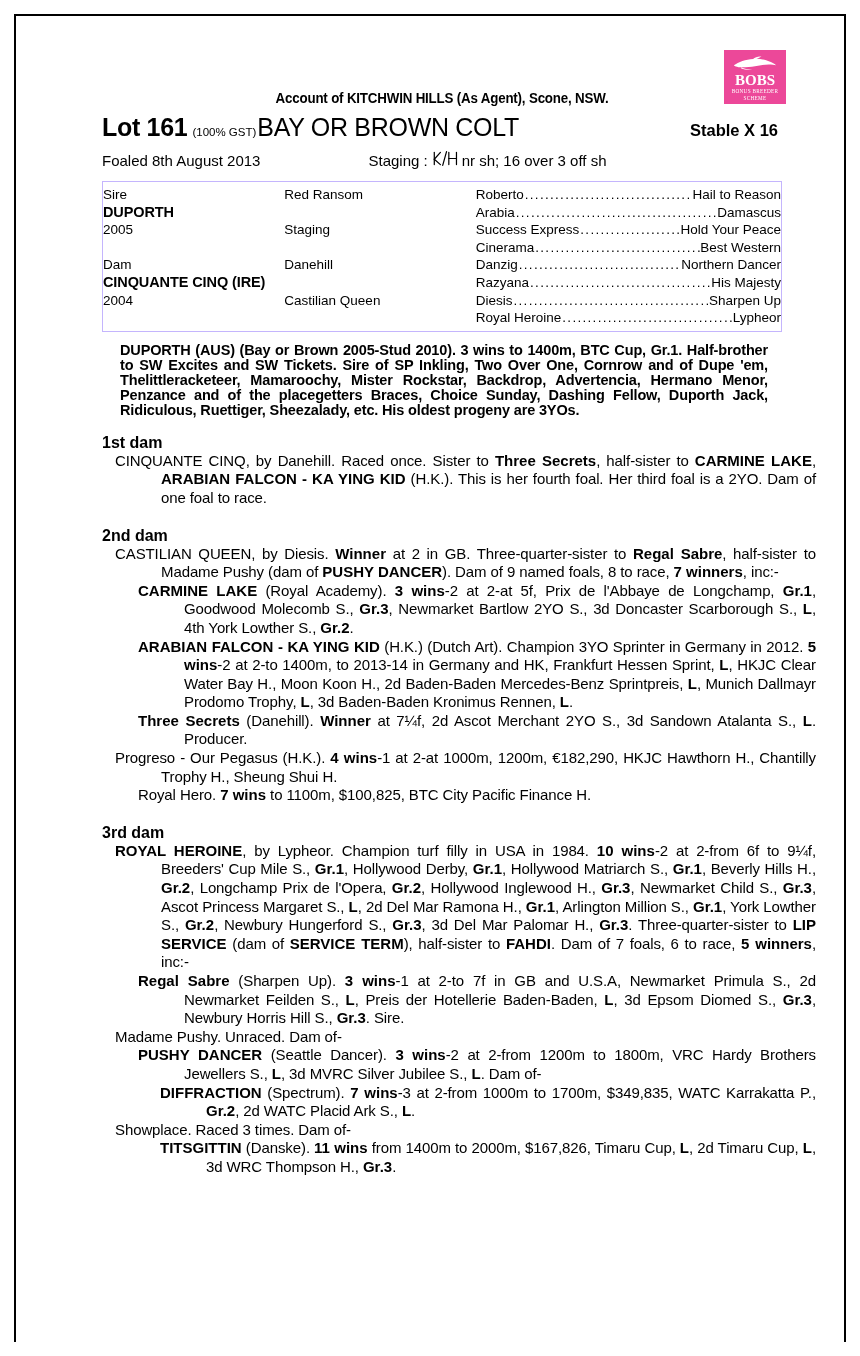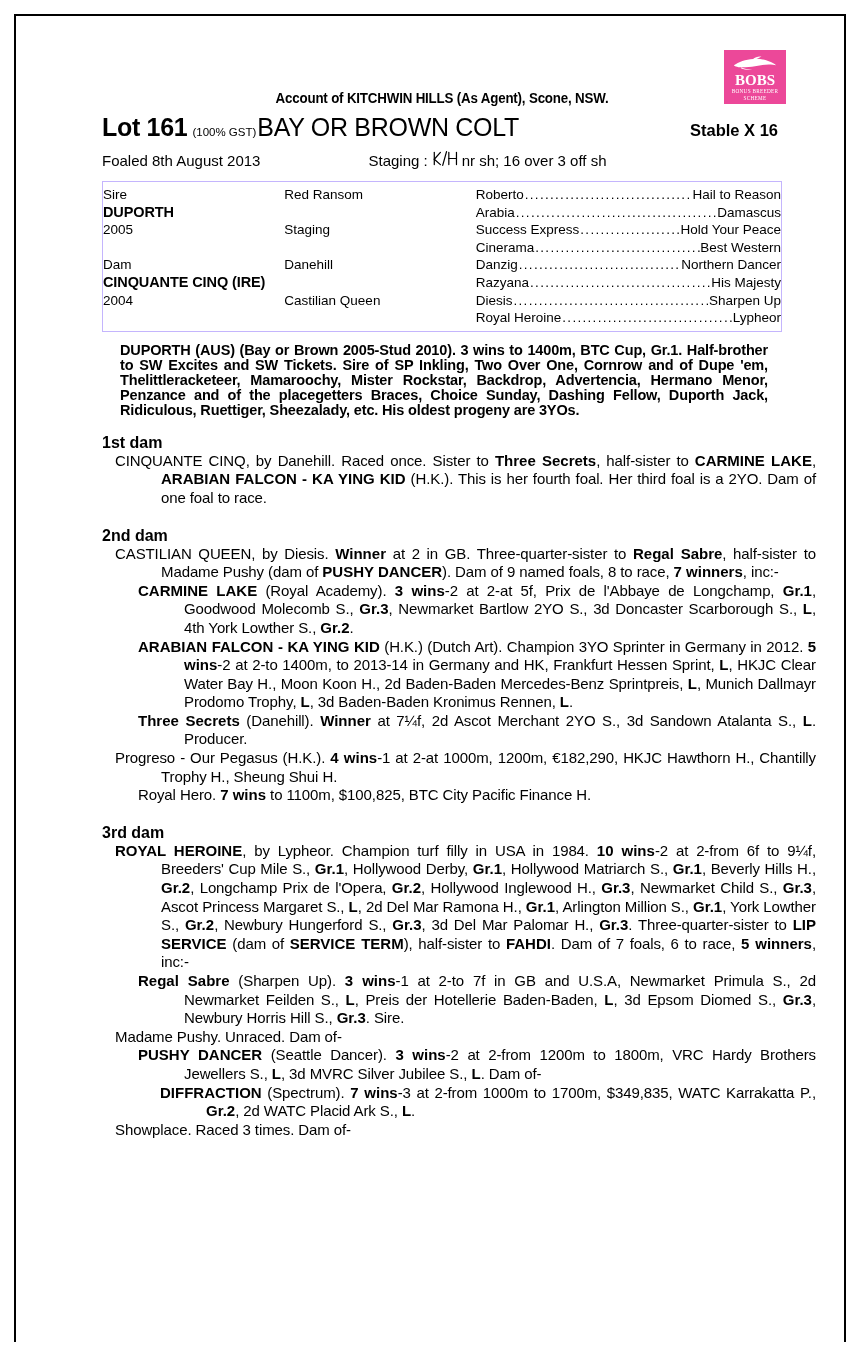--- a/index.html
+++ b/index.html
@@ -351,16 +351,17 @@
       </div>
 
     <div class="damhead">3rd dam</div>
     <div id="third-dam-list">
         <div class="blk lvl0"><b>ROYAL HEROINE</b>, by Lypheor. Champion turf filly in USA in 1984. <b>10 wins</b>-2 at 2-from 6f to 9¼f, Breeders' Cup Mile S., <b>Gr.1</b>, Hollywood Derby, <b>Gr.1</b>, Hollywood Matriarch S., <b>Gr.1</b>, Beverly Hills H., <b>Gr.2</b>, Longchamp Prix de l'Opera, <b>Gr.2</b>, Hollywood Inglewood H., <b>Gr.3</b>, Newmarket Child S., <b>Gr.3</b>, Ascot Princess Margaret S., <b>L</b>, 2d Del Mar Ramona H., <b>Gr.1</b>, Arlington Million S., <b>Gr.1</b>, York Lowther S., <b>Gr.2</b>, Newbury Hungerford S., <b>Gr.3</b>, 3d Del Mar Palomar H., <b>Gr.3</b>. Three-quarter-sister to <b>LIP SERVICE</b> (dam of <b>SERVICE TERM</b>), half-sister to <b>FAHDI</b>. Dam of 7 foals, 6 to race, <b>5 winners</b>, inc:-</div>
         <div class="blk lvl1"><b>Regal Sabre</b> (Sharpen Up). <b>3 wins</b>-1 at 2-to 7f in GB and U.S.A, Newmarket Primula S., 2d Newmarket Feilden S., <b>L</b>, Preis der Hotellerie Baden-Baden, <b>L</b>, 3d Epsom Diomed S., <b>Gr.3</b>, Newbury Horris Hill S., <b>Gr.3</b>. Sire.</div>
         <div class="blk lvl0 nj">Madame Pushy. Unraced. Dam of-</div>
         <div class="blk lvl1"><b>PUSHY DANCER</b> (Seattle Dancer). <b>3 wins</b>-2 at 2-from 1200m to 1800m, VRC Hardy Brothers Jewellers S., <b>L</b>, 3d MVRC Silver Jubilee S., <b>L</b>. Dam of-</div>
         <div class="blk lvl2"><b>DIFFRACTION</b> (Spectrum). <b>7 wins</b>-3 at 2-from 1000m to 1700m, $349,835, WATC Karrakatta P., <b>Gr.2</b>, 2d WATC Placid Ark S., <b>L</b>.</div>
         <div class="blk lvl0 nj">Showplace. Raced 3 times. Dam of-</div>
+        <div class="blk lvl2"><b>TITSGITTIN</b> (Danske). <b>11 wins</b> from 1400m to 2000m, $167,826, Timaru Cup, <b>L</b>, 2d Timaru Cup, <b>L</b>, 3d WRC Thompson H., <b>Gr.3</b>.</div>
       </div>
 
   </div>
 </div>
 
 </body></html>

